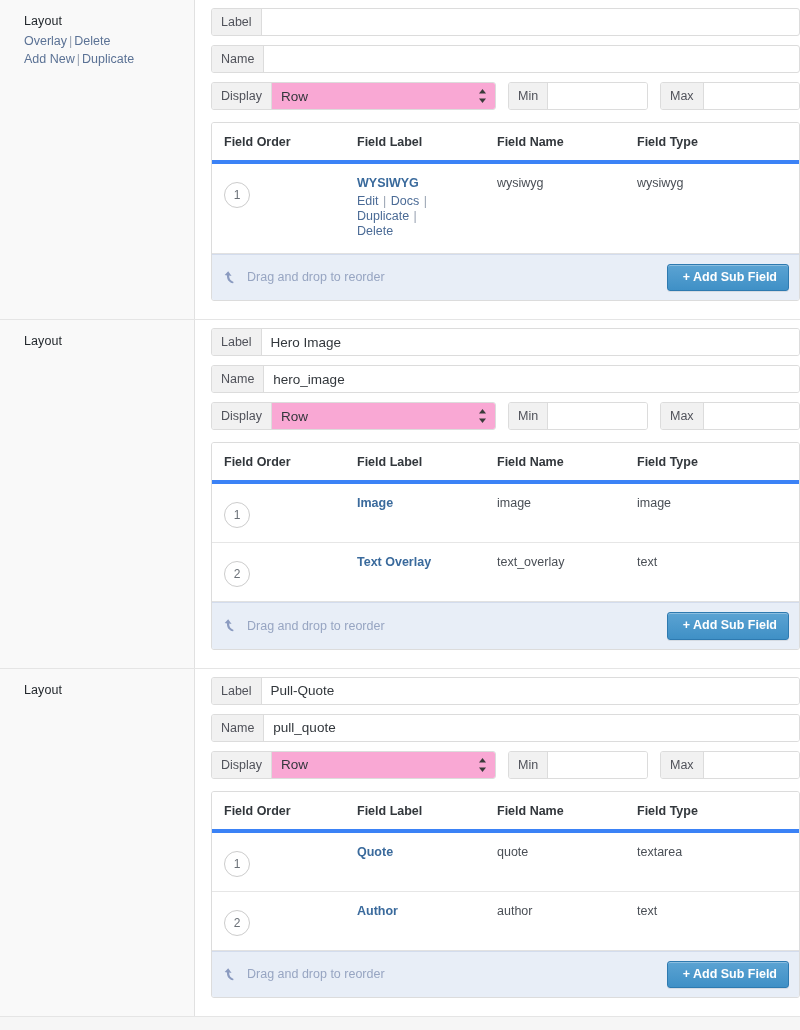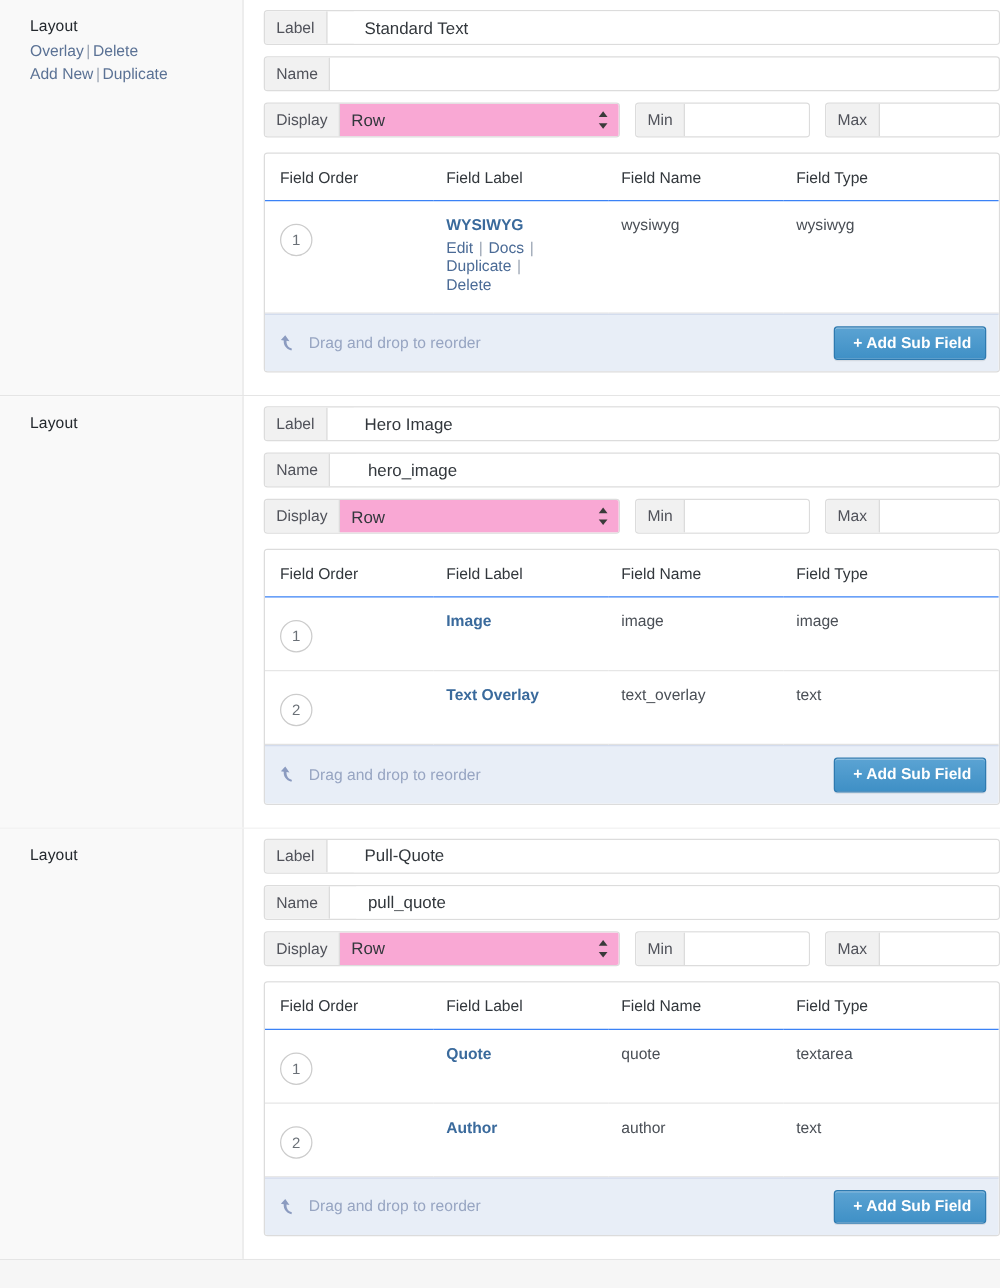--- a/index.html
+++ b/index.html
@@ -63,21 +63,21 @@
   .frow { display: flex; align-items: stretch; margin-bottom: 9px; }
   .fgroup {
     display: flex;
     align-items: stretch;
     border: 1px solid #dcdcdc;
     border-radius: 3px;
     background: #fff;
     overflow: hidden;
     height: 28px;
   }
-  .fgroup.wide { flex: 1 1 auto; gap: 21px; }
+  .fgroup.wide { flex: 1 1 auto; }
   .flabel {
     background: #f1f1f1;
     border-right: 1px solid #dcdcdc;
     color: #50525a;
     font-size: 12.5px;
     line-height: 26px;
     padding: 0 9px;
     white-space: nowrap;
     flex: 0 0 auto;
   }
@@ -130,24 +130,24 @@
     border: 1px solid #dcdcdc;
     border-radius: 3px;
     background: #fff;
     overflow: hidden;
     margin-top: 12px;
   }
   table.sf { width: 100%; border-collapse: collapse; table-layout: fixed; }
   table.sf th {
     text-align: left;
     font-size: 12.5px;
-    font-weight: normal;
+    font-weight: bold;
     color: #32373c;
     padding: 12px 10px 11px 10px;
-    border-bottom: 1px solid #3b82f6;
+    border-bottom: 4px solid #3b82f6;
     background: #fff;
   }
   table.sf td {
     vertical-align: top;
     padding: 12px 10px 14px 10px;
     border-bottom: 1px solid #e6e6e6;
     background: #fff;
     font-size: 12.5px;
     color: #4a4f56;
   }
@@ -225,21 +225,20 @@
     <div class="layout-row">
       <div class="sidebar">
         <div class="sidebar-title">Layout</div>
         <div class="sidebar-links"><a href="#">Overlay</a><span class="sep">|</span><a href="#">Delete</a></div>
         <div class="sidebar-links"><a href="#">Add New</a><span class="sep">|</span><a href="#">Duplicate</a></div>
       </div>
       <div class="settings">
         <div class="frow">
           <div class="fgroup wide">
             <span class="flabel">Label</span>
-            <input class="finput" type="text" value="Standard Text" style="">
           </div>
         </div>
         <div class="frow">
           <div class="fgroup wide">
             <span class="flabel">Name</span>
           </div>
         </div>
         <div class="display-row">
           <div class="fgroup g-display">
             <span class="flabel">Display</span>

